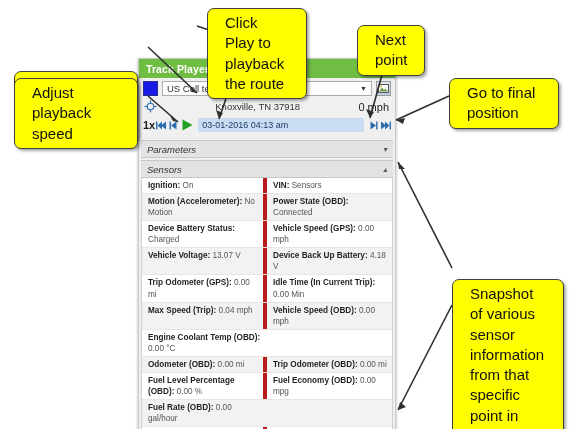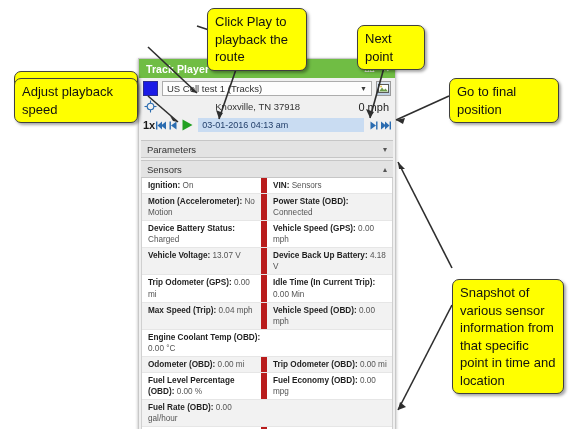--- a/index.html
+++ b/index.html
@@ -172,20 +172,21 @@
     border-top: 1px solid #c6c6c6;
     border-bottom: 1px solid #c6c6c6;
     height: 16px;
     display: flex;
     align-items: center;
     padding: 0 6px;
     font-size: 9.5px;
     color: #333333;
     cursor: pointer;
     margin: 2px 2px 0 2px;
+    font-style: italic;
   }
   .accordion-header .label { flex: 1; }
   .accordion-header .chev { font-size: 8px; color: #555555; }
 
   
   .sensors-body {
     background: #ffffff;
     margin: 0 2px 2px 2px;
     border: 1px solid #d0d0d0;
     border-top: none;
@@ -196,38 +197,38 @@
   }
   .sensor-row.alt { background: #f2f2f2; }
   .sensor-row:last-child { border-bottom: none; }
   .sensor-cell {
     width: 50%;
     box-sizing: border-box;
     padding: 2px 5px 2px 6px;
     font-size: 8.2px;
     line-height: 1.35;
     color: #555555;
-    border-right: 6px solid #b91c1c;
+    border-right: 4px solid #b91c1c;
   }
   .sensor-cell:last-child { border-right: none; }
   .sensor-cell b {
     color: #1f1f1f;
     font-weight: bold;
   }
 
   
   .callout {
     position: absolute;
     background: #ffff00;
     border: 1.6px solid #404040;
     border-radius: 7px;
     box-shadow: 2px 2px 3px rgba(0,0,0,0.35);
-    font-size: 13px;
+    font-size: 15px;
     color: #111111;
-    padding: 4px 7px;
+    padding: 4px 17px;
     line-height: 1.35;
     box-sizing: border-box;
   }
 
   #callout-layer {
     position: absolute;
     left: 0; top: 0;
     width: 582px; height: 429px;
     pointer-events: none;
   }

